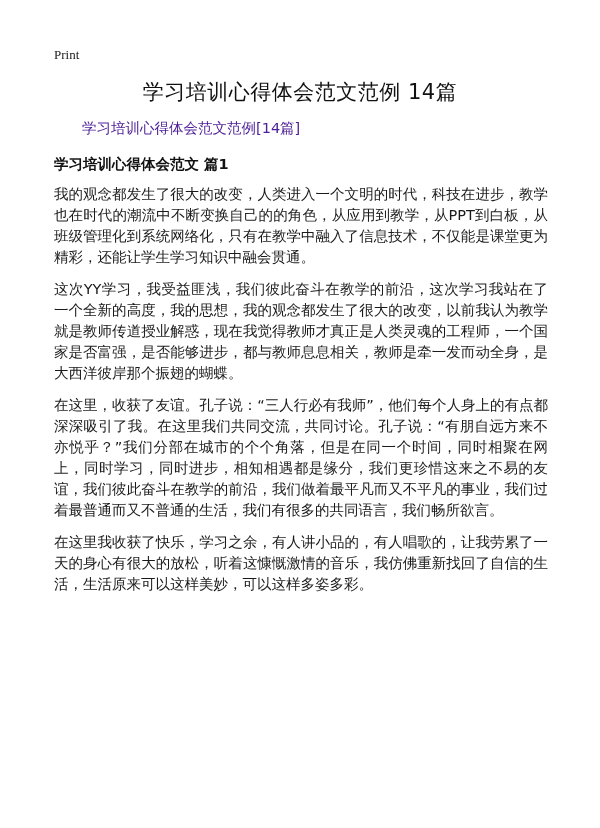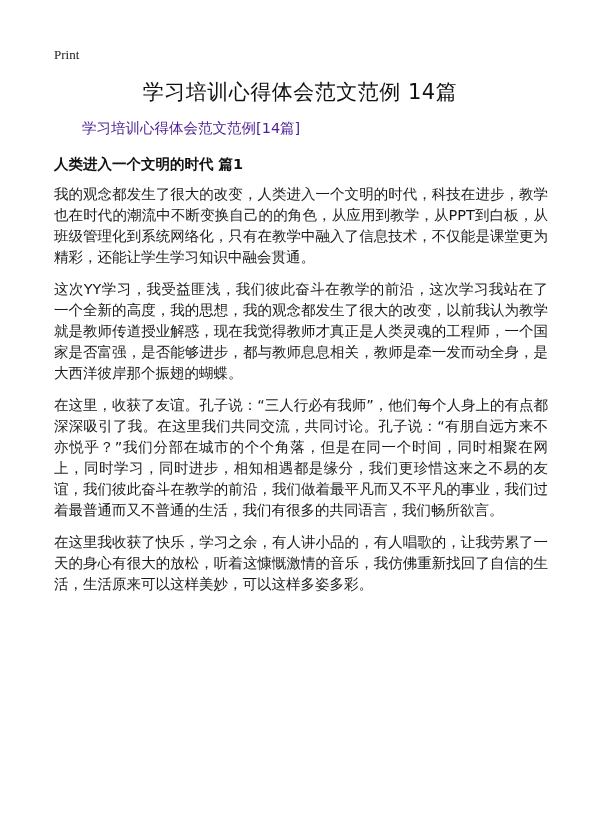--- a/index.html
+++ b/index.html
@@ -80,20 +80,20 @@
 <div class="page">
   <div class="print-label">Print</div>
 
   <h1 class="doc-title">学习培训心得体会范文范例 14篇</h1>
 
   <div class="doc-subtitle">学习培训心得体会范文范例[14篇]</div>
 
   <div class="body-block">
 
     <div>
-      <div class="section-heading">人类进入一个文明的时代 篇1</div>
+      <div class="section-heading">学习培训心得体会范文 篇1</div>
       <p class="para">我的观念都发生了很大的改变，人类进入一个文明的时代，科技在进步，教学也在时代的潮流中不断变换自己的的角色，从应用到教学，从PPT到白板，从班级管理化到系统网络化，只有在教学中融入了信息技术，不仅能是课堂更为精彩，还能让学生学习知识中融会贯通。</p>
       <p class="para">这次YY学习，我受益匪浅，我们彼此奋斗在教学的前沿，这次学习我站在了一个全新的高度，我的思想，我的观念都发生了很大的改变，以前我认为教学就是教师传道授业解惑，现在我觉得教师才真正是人类灵魂的工程师，一个国家是否富强，是否能够进步，都与教师息息相关，教师是牵一发而动全身，是大西洋彼岸那个振翅的蝴蝶。</p>
       <p class="para">在这里，收获了友谊。孔子说：“三人行必有我师”，他们每个人身上的有点都深深吸引了我。在这里我们共同交流，共同讨论。孔子说：“有朋自远方来不亦悦乎？”我们分部在城市的个个角落，但是在同一个时间，同时相聚在网上，同时学习，同时进步，相知相遇都是缘分，我们更珍惜这来之不易的友谊，我们彼此奋斗在教学的前沿，我们做着最平凡而又不平凡的事业，我们过着最普通而又不普通的生活，我们有很多的共同语言，我们畅所欲言。</p>
       <p class="para">在这里我收获了快乐，学习之余，有人讲小品的，有人唱歌的，让我劳累了一天的身心有很大的放松，听着这慷慨激情的音乐，我仿佛重新找回了自信的生活，生活原来可以这样美妙，可以这样多姿多彩。</p>
     </div>
   </div>
 </div>
 
 </body></html>

